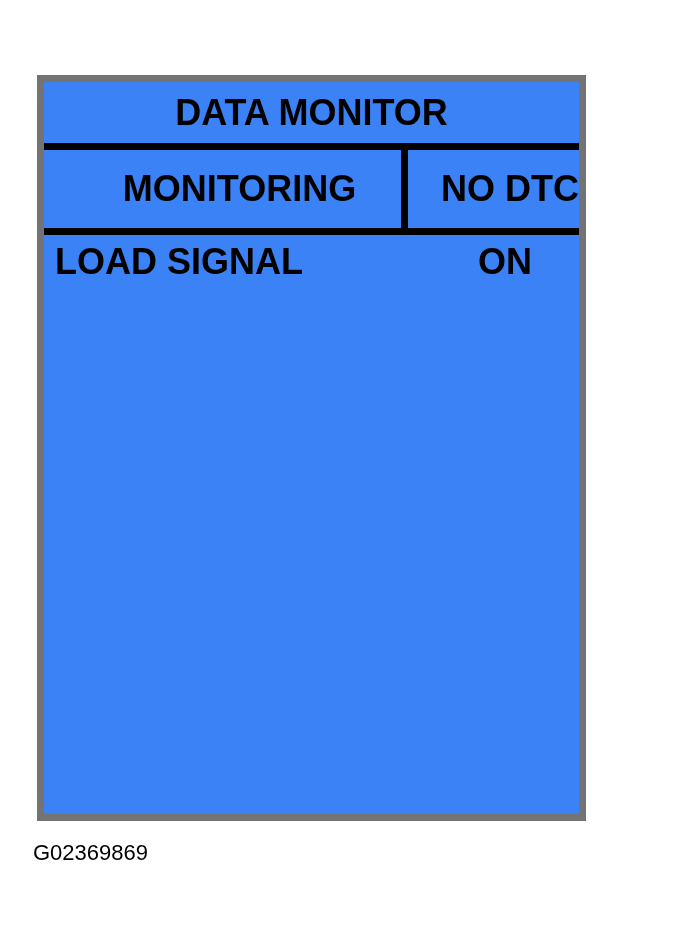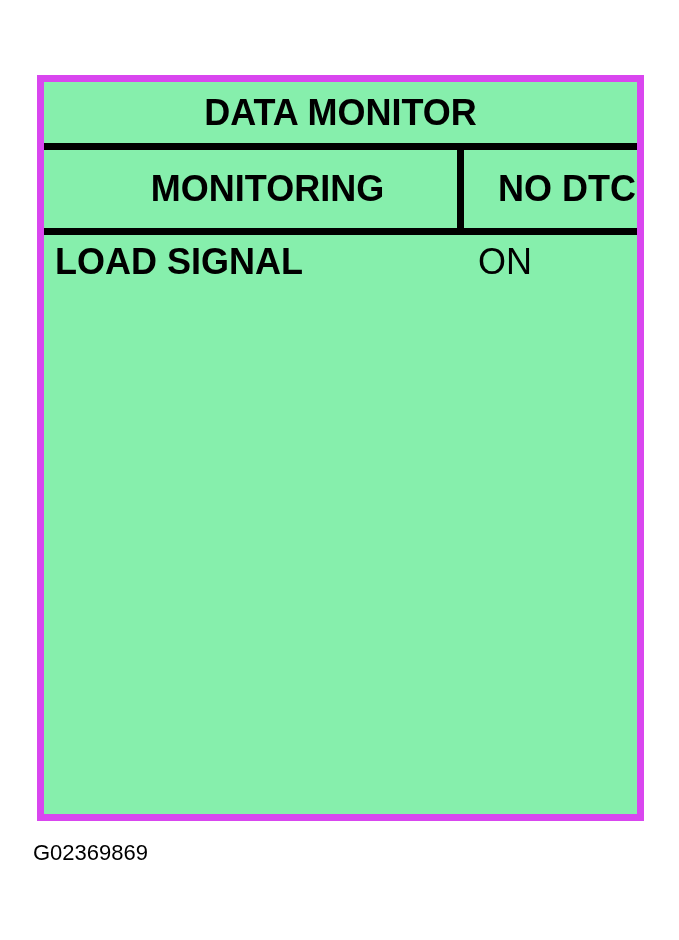--- a/index.html
+++ b/index.html
@@ -12,25 +12,25 @@
     background: #ffffff;
     position: relative;
     font-family: "Liberation Sans", sans-serif;
     color: #000000;
     overflow: hidden;
   }
   .panel {
     position: absolute;
     left: 37px;
     top: 75px;
-    width: 607px;
+    width: 549px;
     height: 746px;
     box-sizing: border-box;
-    border: 7px solid #d946ef;
-    background: #86efac;
+    border: 7px solid #737373;
+    background: #3b82f6;
   }
   .header-row {
     height: 61px;
     border-bottom: 7px solid #000000;
     display: flex;
     align-items: center;
     justify-content: center;
   }
   .screen-title {
     font-size: 36px;
@@ -74,21 +74,21 @@
     top: 0;
     font-size: 36px;
     font-weight: bold;
     white-space: nowrap;
   }
   .reading-value {
     position: absolute;
     left: 434px;
     top: 0;
     font-size: 36px;
-    font-weight: normal;
+    font-weight: bold;
     white-space: nowrap;
     text-align: right;
   }
   .figure-caption {
     position: absolute;
     left: 33px;
     top: 840px;
     font-size: 22px;
     font-weight: normal;
     white-space: nowrap;

